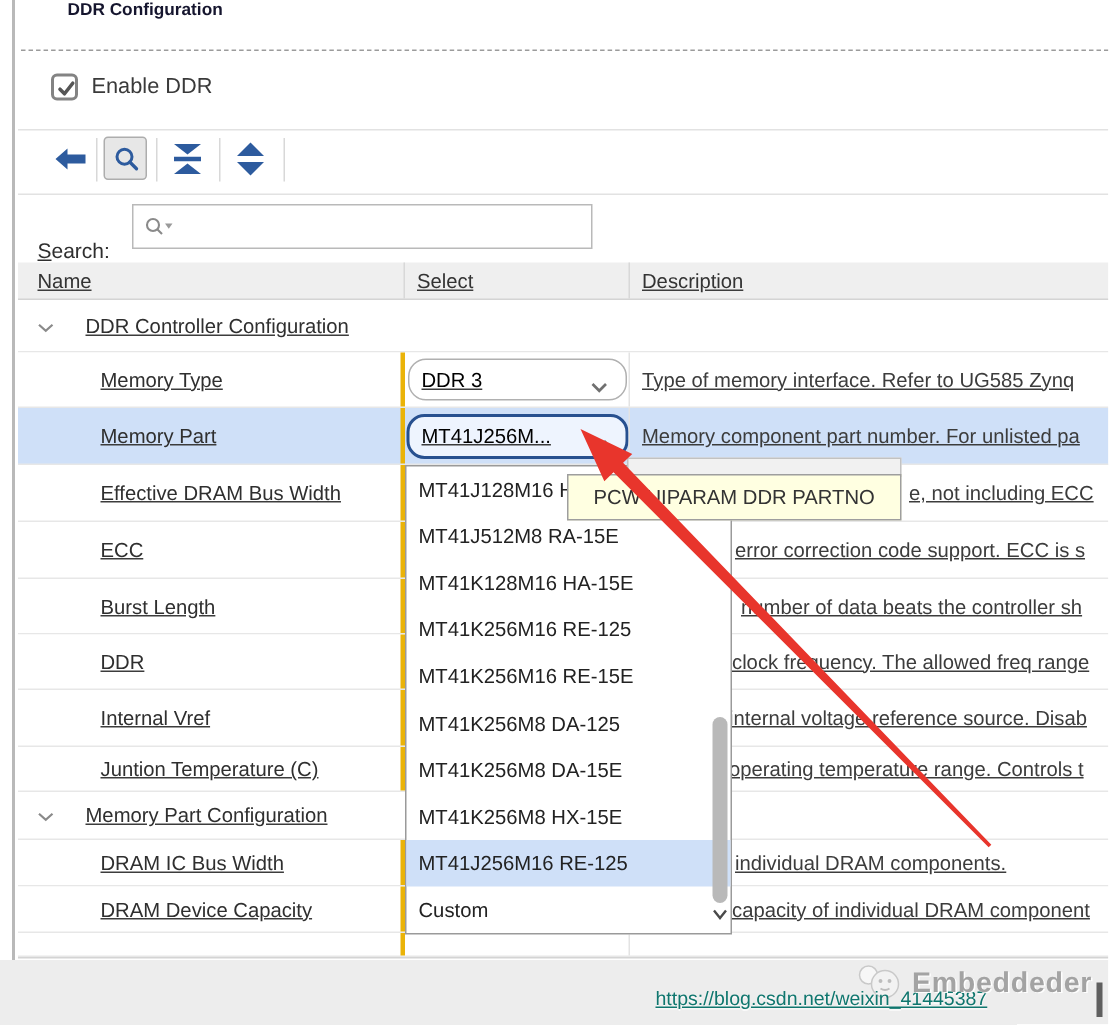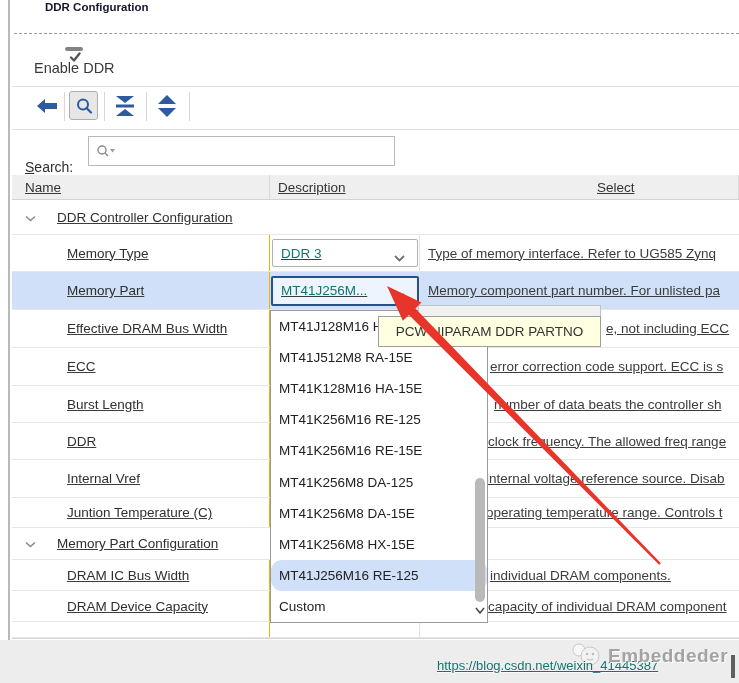--- a/index.html
+++ b/index.html
@@ -8,21 +8,21 @@
     position:relative; width:739px; height:683px; overflow:hidden;
     font-family:"Liberation Sans", sans-serif; color:#3c3c3c; background:#fff;
   }
   
   .left-line { position:absolute; left:8px; top:0; width:2px; height:640px; background:#b9b9b9; }
 
   .page-title { position:absolute; left:45px; top:1px; font-size:11.5px; font-weight:bold; color:#15152e; }
   .dash-sep { position:absolute; left:14px; right:0; top:33px; border-top:1px dashed #9b9b9b; }
 
   
-  .enable-row { position:absolute; left:34px; top:47px; height:22px; display:flex; align-items:center; gap:9px;flex-direction:column; }
+  .enable-row { position:absolute; left:34px; top:47px; height:22px; display:flex; align-items:center; gap:9px; }
   .checkbox { width:18px; height:18px; border:2px solid #838383; border-radius:4px; background:#fff; position:relative; }
   .checkbox svg { position:absolute; left:1px; top:1px; }
   .enable-label { font-size:14.5px; color:#3a3a3a; }
 
   
   .tb-line-top { position:absolute; left:12px; right:0; top:86px; border-top:1px solid #e2e2e2; }
   .tb-line-bot { position:absolute; left:12px; right:0; top:129px; border-top:1px solid #e2e2e2; }
   .tb-sep { position:absolute; top:92px; width:1px; height:29px; background:#d8d8d8; }
   .tb-btn { position:absolute; top:91px; width:29px; height:29px; display:flex; align-items:center; justify-content:center; }
   .tb-btn.pressed { background:#e7e7e7; border:1px solid #adadad; border-radius:3px; }
@@ -39,37 +39,37 @@
   .th { display:flex; align-items:center; }
   .th-name { width:258px; padding-left:13px; border-right:1px solid #d8d8d8; }
   .th-select { width:150px; padding-left:8px; border-right:1px solid #d8d8d8; }
   .th-desc { flex:1; padding-left:8px; }
   .trow { display:flex; border-bottom:1px solid #e7e7e7; font-size:13.5px; background:#fff; }
   .trow.hl { background:#cfe0f8; }
   .cell { display:flex; align-items:center; overflow:hidden; white-space:nowrap; }
   .c-name { width:258px; position:relative; }
   .c-sel  { width:150px; position:relative; }
   .c-desc { flex:1; position:relative; }
-  .trow:not(.group) .c-name { border-right:1px solid #eab308; }
+  .trow:not(.group) .c-name { border-right:3px solid #eab308; }
   .trow:not(.group) .c-sel  { border-right:1px solid #e3e3e3; }
   .grp-chev { position:absolute; left:13px; }
   .name-group { padding-left:45px; color:#2f2f2f; }
   .name-child { padding-left:55px; color:#2f2f2f; }
   .desc-text { color:#3c3c3c; }
   .tbottom { border-top:1px solid #d4d4d4; }
 
   
-  .combo { position:relative; width:146px; height:28px; margin-left:2px; border:1px solid #b0b0b0; border-radius:2px; background:#fff; display:flex; align-items:center; padding-left:8px; font-size:13.5px; color:#0f766e; }
+  .combo { position:relative; width:146px; height:28px; margin-left:2px; border:1px solid #b0b0b0; border-radius:12px; background:#fff; display:flex; align-items:center; padding-left:8px; font-size:13.5px; color:#000000; }
   .combo.focused { border:2px solid #27508f; background:#eef4fe; height:30px; width:148px; margin-left:1px; }
   .combo .chev { position:absolute; right:12px; top:50%; margin-top:-3px; }
 
   
   .dropdown { position:absolute; left:270px; top:310px; width:218px; height:313px; background:#fff; border:1px solid #9a9a9a; z-index:20; }
   .dd-item { height:31.1px; display:flex; align-items:center; padding-left:8px; font-size:13.5px; color:#222; white-space:nowrap; overflow:hidden; }
-  .dd-item.selected { background:#cfe0f8;border-radius:11px; }
+  .dd-item.selected { background:#cfe0f8; }
   .dd-thumb { position:absolute; right:2px; top:167px; width:10px; height:124px; background:#b9b9b9; border-radius:5px; }
   .dd-downarrow { position:absolute; right:1px; bottom:3px; }
 
   
   .sliver { position:absolute; left:418px; top:305px; width:183px; height:13px; background:#f1f1f1; border:1px solid #c2c2c2; z-index:21; }
   .tooltip { position:absolute; left:378px; top:316px; width:223px; height:31px; background:#ffffe1; border:1px solid #9e9e9e; z-index:22; display:flex; align-items:center; justify-content:center; font-size:13.5px; color:#333; white-space:nowrap; }
 
   .arrow-overlay { position:absolute; left:0; top:0; z-index:30; pointer-events:none; }
 
   
@@ -136,22 +136,22 @@
       <circle cx="6" cy="6" r="4" fill="none" stroke="#8a8a8a" stroke-width="1.4"></circle>
       <line x1="9" y1="9" x2="12" y2="12" stroke="#8a8a8a" stroke-width="1.4"></line>
       <polygon points="14,5 19,5 16.5,8.5" fill="#9a9a9a"></polygon>
     </svg>
     <input placeholder="" style="">
   </div>
 
   <div class="table">
     <div class="thead">
       <div class="th th-name">Name</div>
+      <div class="th th-select">Select</div>
       <div class="th th-desc">Description</div>
-      <div class="th th-select">Select</div>
     </div>
     <div id="tbody">
         <div class="trow group" style="height: 35px;">
           <div class="cell c-name">
             <span class="grp-chev"><svg width="11" height="7" viewBox="0 0 11 7">
                 <polyline points="1,1.5 5.5,5.5 10,1.5" fill="none" stroke="#8a8a8a" stroke-width="1.5"></polyline>
               </svg></span>
             <span class="name-group">DDR Controller Configuration</span>
           </div>
           <div class="cell" style="flex: 1 1 0%;"></div>

